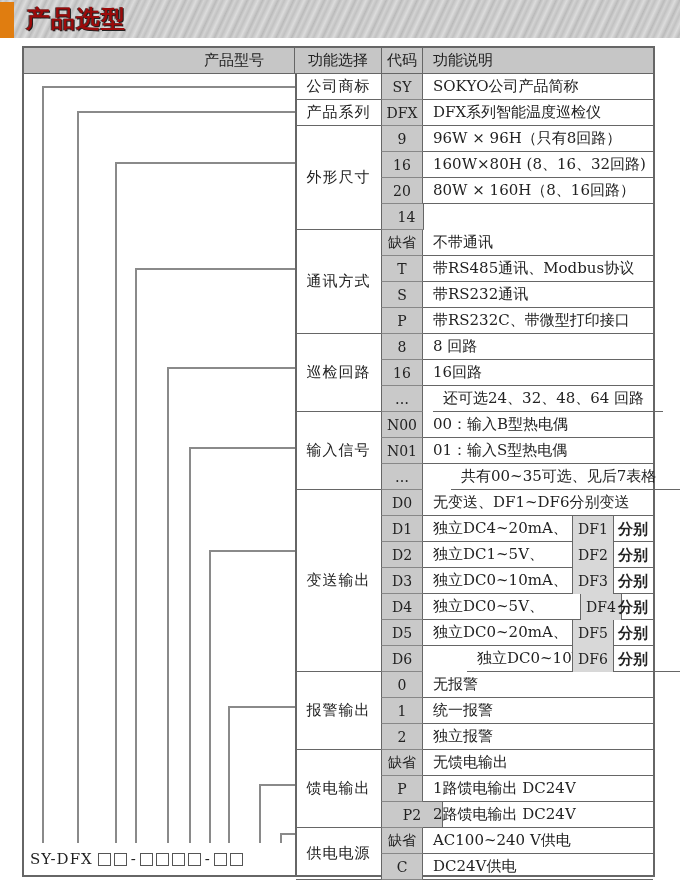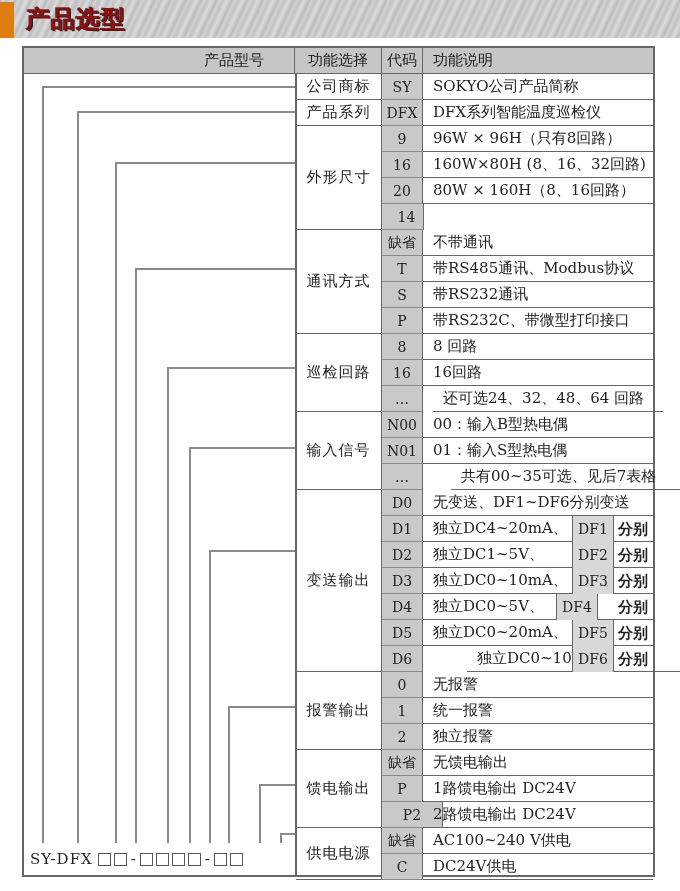--- a/index.html
+++ b/index.html
@@ -82,21 +82,21 @@
     <div class="cell code" style="left: 357px; top: 494px; width: 42px; height: 26px;">D2</div>
     <div class="cell desc" style="left: 399px; top: 494px; width: 230px; height: 26px;">独立DC1~5V、</div>
     <div class="cell df" style="left: 548px; top: 494px; width: 42px; height: 26px;">DF2</div>
     <div class="cell dfs" style="left: 590px; top: 494px; width: 40px; height: 26px;">分别</div>
     <div class="cell code" style="left: 357px; top: 520px; width: 42px; height: 26px;">D3</div>
     <div class="cell desc" style="left: 399px; top: 520px; width: 230px; height: 26px;">独立DC0~10mA、</div>
     <div class="cell df" style="left: 548px; top: 520px; width: 42px; height: 26px;">DF3</div>
     <div class="cell dfs" style="left: 590px; top: 520px; width: 40px; height: 26px;">分别</div>
     <div class="cell code" style="left: 357px; top: 546px; width: 42px; height: 26px;">D4</div>
     <div class="cell desc" style="left: 399px; top: 546px; width: 230px; height: 26px;">独立DC0~5V、</div>
-    <div class="cell df" style="left: 532px; top: 546px; width: 42px; height: 26px;">DF4</div>
+    <div class="cell df" style="left: 556px; top: 546px; width: 42px; height: 26px;">DF4</div>
     <div class="cell dfs" style="left: 590px; top: 546px; width: 40px; height: 26px;">分别</div>
     <div class="cell code" style="left: 357px; top: 572px; width: 42px; height: 26px;">D5</div>
     <div class="cell desc" style="left: 399px; top: 572px; width: 230px; height: 26px;">独立DC0~20mA、</div>
     <div class="cell df" style="left: 548px; top: 572px; width: 42px; height: 26px;">DF5</div>
     <div class="cell dfs" style="left: 590px; top: 572px; width: 40px; height: 26px;">分别</div>
     <div class="cell code" style="left: 357px; top: 598px; width: 42px; height: 26px;">D6</div>
     <div class="cell desc" style="left: 399px; top: 598px; width: 230px; height: 26px; margin-left: 44px;">独立DC0~10V、</div>
     <div class="cell df" style="left: 548px; top: 598px; width: 42px; height: 26px;">DF6</div>
     <div class="cell dfs" style="left: 590px; top: 598px; width: 40px; height: 26px;">分别</div>
     <div class="cell func" style="left: 272px; top: 624px; width: 85px; height: 78px;">报警输出</div>

